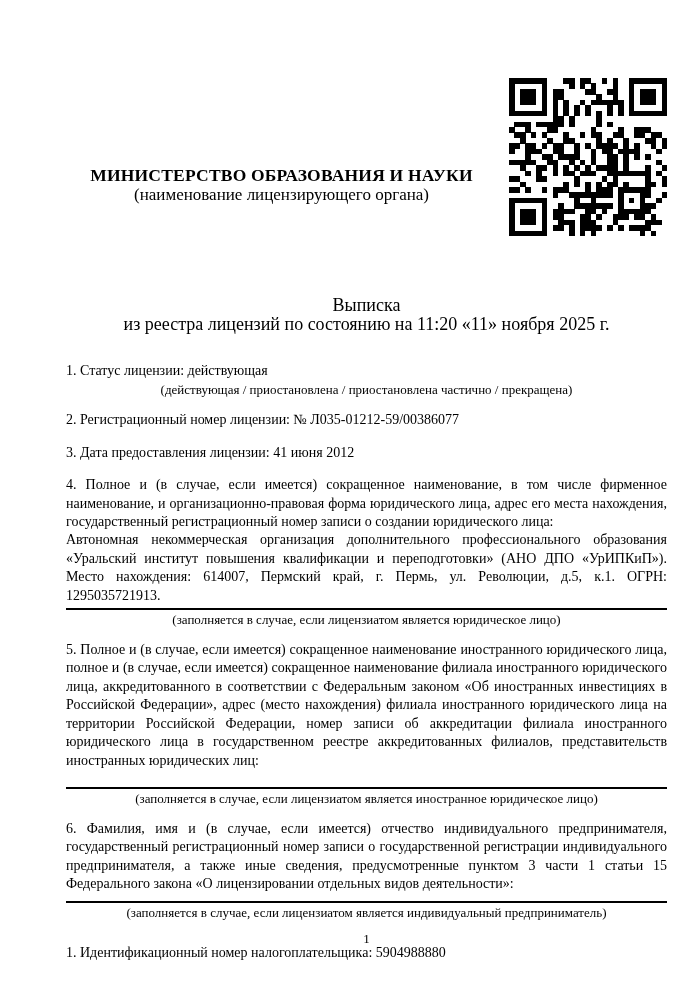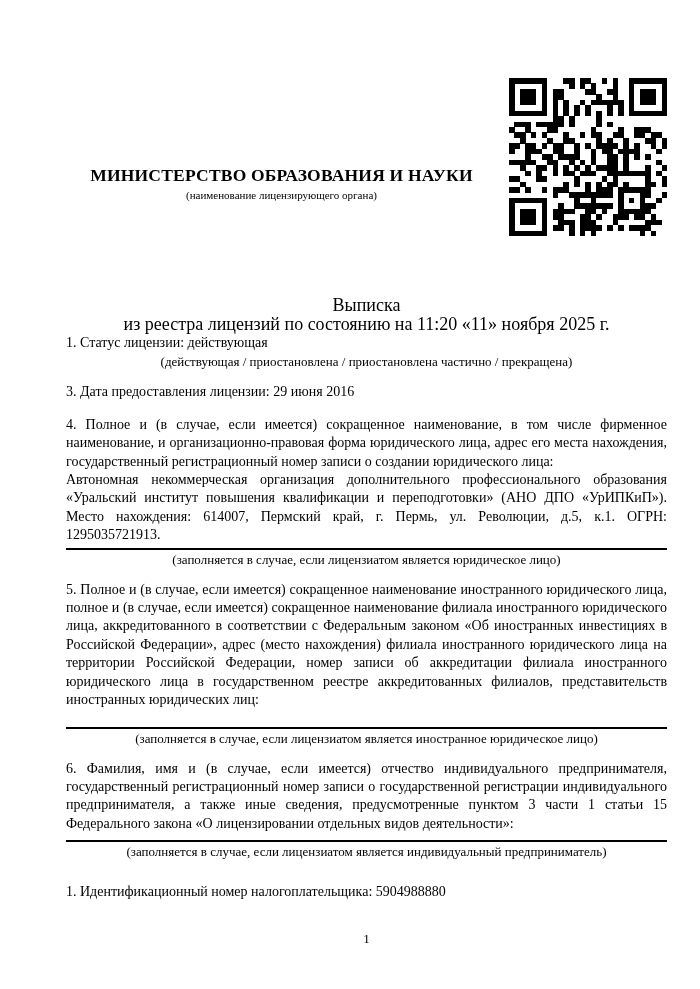--- a/index.html
+++ b/index.html
@@ -6,27 +6,27 @@
   body{
     width:700px;height:989px;background:#ffffff;color:#000;
     font-family:"Liberation Serif", serif;
     position:relative;overflow:hidden;
   }
   .content{padding:0 33px 0 66px;}
   
   .header{display:flex;align-items:center;padding-top:78px;}
   .ministry{flex:1;text-align:center;padding-top:50px;padding-right:12px;}
   .m-line{font-weight:bold;font-size:17.5px;line-height:25px;letter-spacing:.2px;}
-  .m-caption{font-size:11px;line-height:14px;margin-top:0;}
+  .m-caption{font-size:17px;line-height:14px;margin-top:0;}
   .qr{width:158px;height:158px;flex:none;}
   .qr svg{display:block;}
   
   .doc-title{text-align:center;margin-top:60px;font-size:18px;line-height:19px;}
   
-  .items{font-size:14px;line-height:18.4px;}
+  .items{margin-top:28px;font-size:14px;line-height:18.4px;}
   .item{margin-bottom:14px;}
   .item.mb-lg{margin-bottom:24px;}
   .just{text-align:justify;}
   .fill-line{border-bottom:2px solid #000;height:0;}
   .gap-s{margin-top:3px;}
   .gap-m{margin-top:7px;}
   .gap-l{margin-top:17px;}
   .hint{font-size:13px;line-height:15px;text-align:center;padding-top:2px;}
   
   .footer{position:absolute;bottom:42px;left:66px;right:33px;text-align:center;font-size:13px;}
@@ -451,23 +451,26 @@
     <div>из реестра лицензий по состоянию на 11:20 «11» ноября 2025 г.</div>
   </div>
 
   <div class="items">
 
     <div class="item">
       <div>1. Статус лицензии: действующая</div>
       <div class="hint">(действующая / приостановлена / приостановлена частично / прекращена)</div>
     </div>
 
-
-    <div class="item">
-      <div>3. Дата предоставления лицензии: 29 июня 2016</div>
+    <div class="item">
+      <div>2. Регистрационный номер лицензии: № Л035-01212-59/00386077</div>
+    </div>
+
+    <div class="item">
+      <div>3. Дата предоставления лицензии: 41 июня 2012</div>
     </div>
 
     <div class="item">
       <div class="just">4. Полное и (в случае, если имеется) сокращенное наименование, в том числе фирменное наименование, и организационно-правовая форма юридического лица, адрес его места нахождения, государственный регистрационный номер записи о создании юридического лица:</div>
       <div class="just">Автономная некоммерческая организация дополнительного профессионального образования «Уральский институт повышения квалификации и переподготовки» (АНО ДПО «УрИПКиП»). Место нахождения: 614007, Пермский край, г. Пермь, ул. Революции, д.5, к.1. ОГРН: 1295035721913.</div>
       <div class="fill-line gap-s"></div>
       <div class="hint">(заполняется в случае, если лицензиатом является юридическое лицо)</div>
     </div>
 
     <div class="item">

